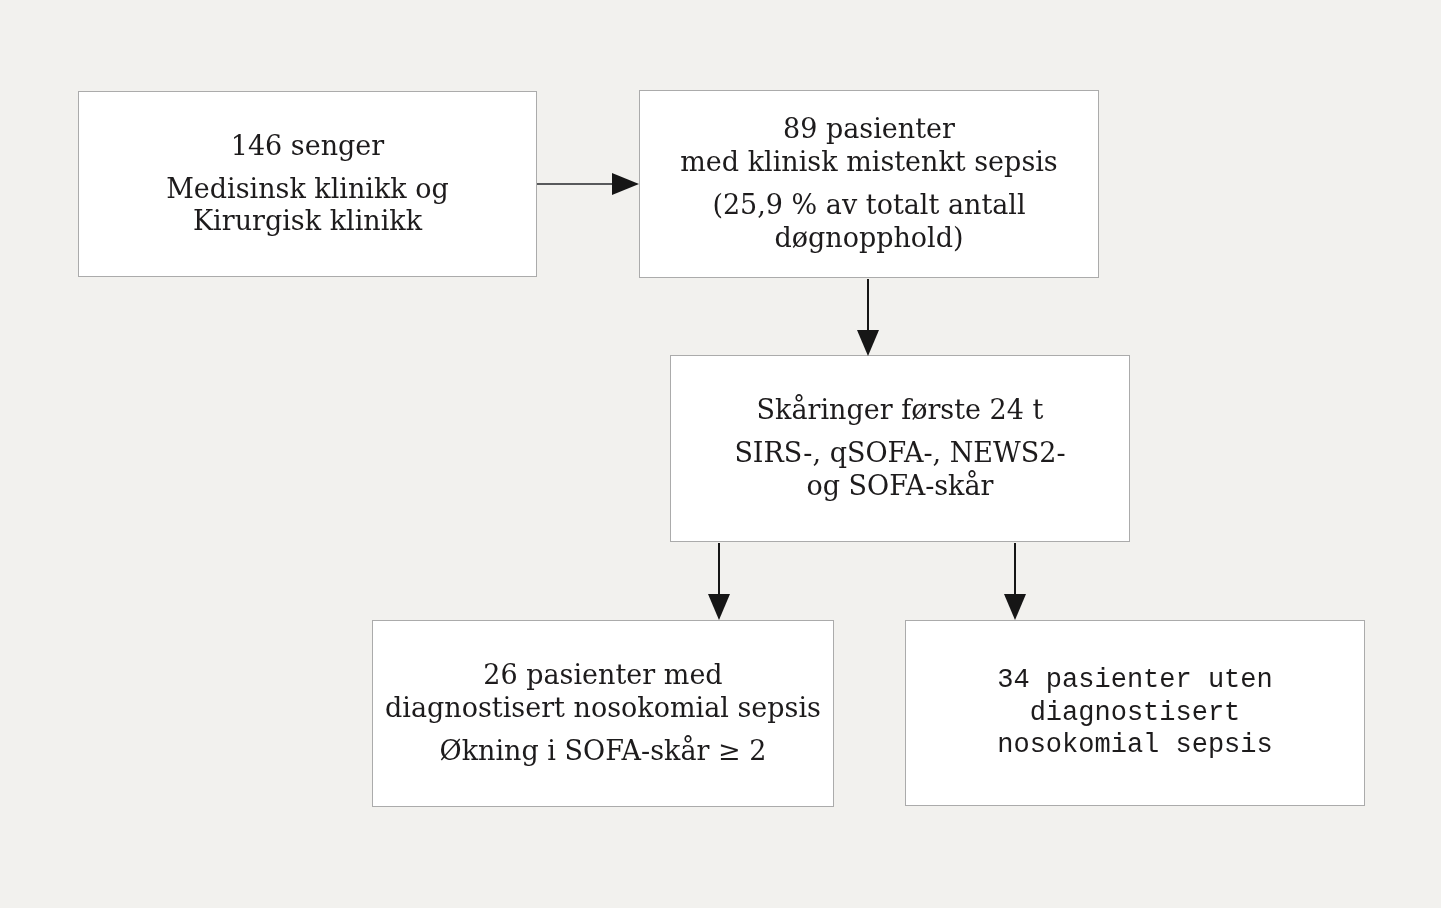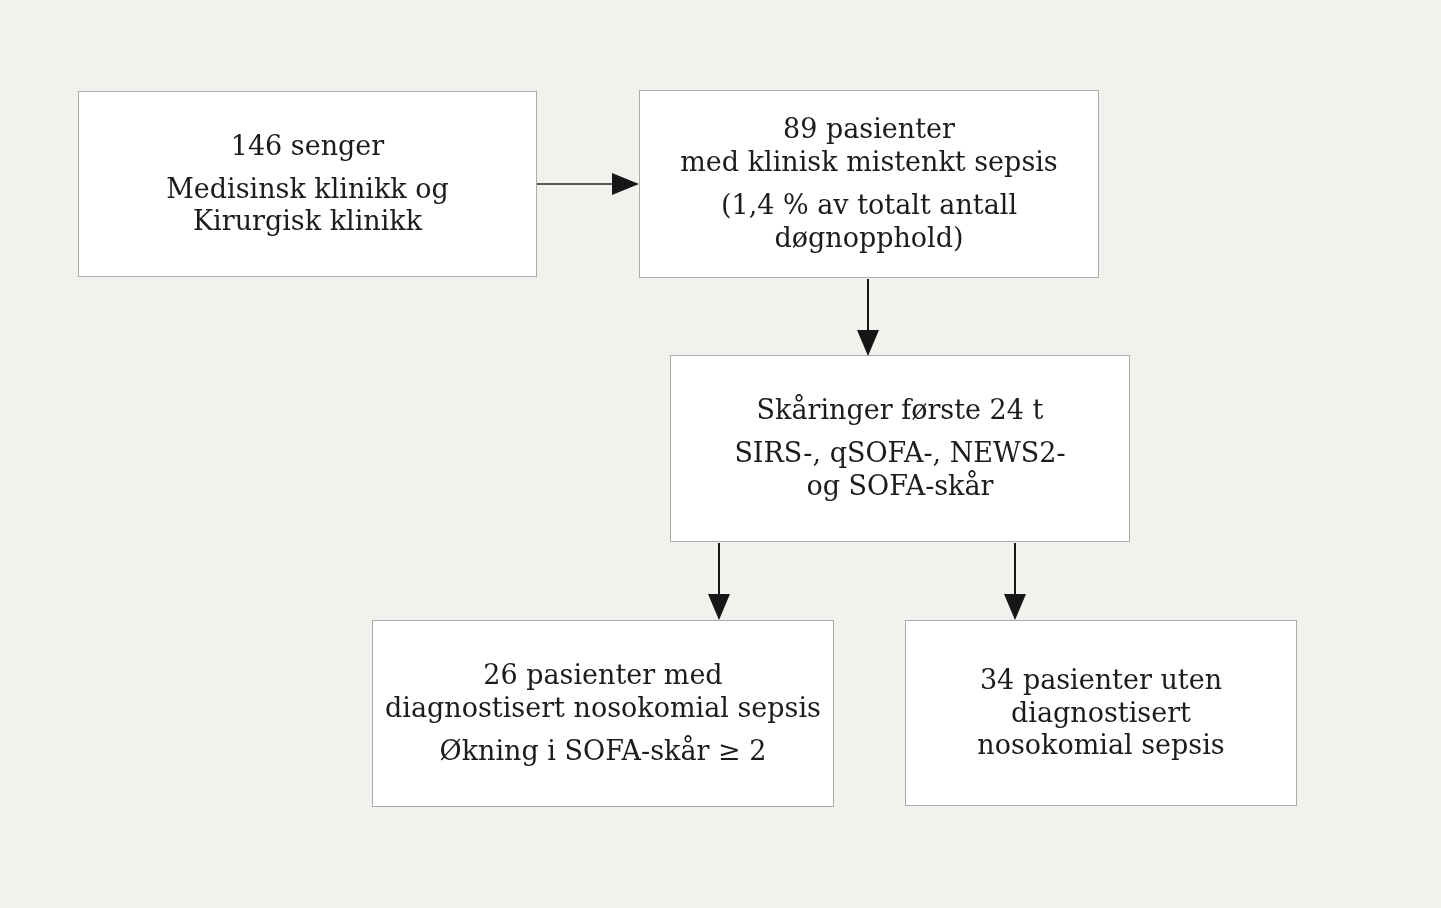--- a/index.html
+++ b/index.html
@@ -36,21 +36,21 @@
     line-height:1.22;
   }
   .box p{
     margin:5px 0;
     white-space:pre-line;
   }
   .box-clinics   {left:78px;  top:91px;  width:459px; height:186px;}
   .box-suspected {left:639px; top:90px;  width:460px; height:188px;}
   .box-scores    {left:670px; top:355px; width:460px; height:187px;}
   .box-sepsis    {left:372px; top:620px; width:462px; height:187px;}
-  .box-nosepsis  {left:905px; top:620px; width:392px; height:186px;}
+  .box-nosepsis  {left:905px; top:620px; width:460px; height:186px;font-family:Liberation Mono, monospace;}
 
   .arrow-line-horizontal{
     position:absolute;
     height:2px;
     background:var(--arrow-line-h);
   }
   .arrow-line-vertical{
     position:absolute;
     width:2px;
     background:var(--arrow);
@@ -89,21 +89,21 @@
 
   <div class="box box-clinics">
     <p>146 senger</p>
     <p>Medisinsk klinikk og
 Kirurgisk klinikk</p>
   </div>
 
   <div class="box box-suspected">
     <p>89 pasienter
 med klinisk mistenkt sepsis</p>
-    <p>(1,4 % av totalt antall
+    <p>(25,9 % av totalt antall
 døgnopphold)</p>
   </div>
 
   <div class="box box-scores">
     <p>Skåringer første 24 t</p>
     <p>SIRS-, qSOFA-, NEWS2-
 og SOFA-skår</p>
   </div>
 
   <div class="box box-sepsis">

